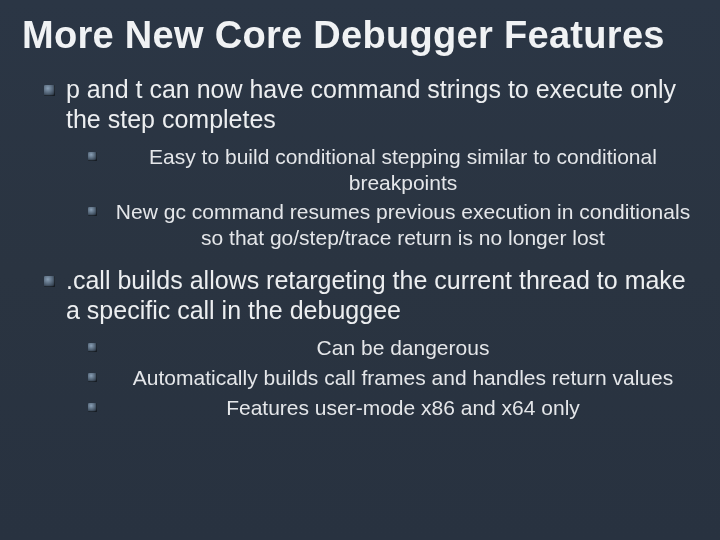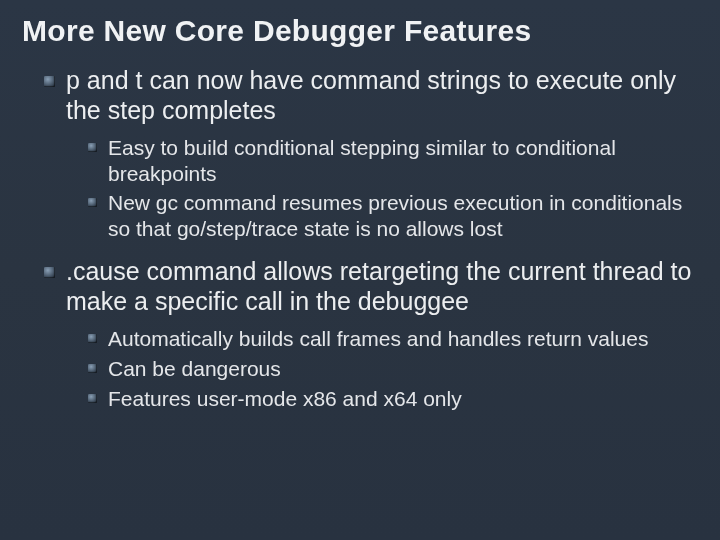--- a/index.html
+++ b/index.html
@@ -12,21 +12,21 @@
     color: #e8e8e8;
     overflow: hidden;
   }
   .slide {
     box-sizing: border-box;
     width: 720px;
     height: 540px;
     padding: 14px 22px 20px 22px;
   }
   .title {
-    font-size: 30px;
+    font-size: 38px;
     font-weight: bold;
     color: #f0f2f4;
     margin: 0 0 18px 0;
     letter-spacing: 0.3px;
   }
   ul.level1 {
     list-style: none;
     margin: 0;
     padding: 0 0 0 22px;
   }
@@ -46,20 +46,21 @@
     width: 11px;
     height: 11px;
     background: radial-gradient(circle at 35% 30%, #8aa0b6 0%, #4a5a6c 55%, #1e2732 100%);
     border-radius: 1px;
     box-shadow: inset -1px -1px 1px rgba(0,0,0,0.5);
   }
   ul.level2 {
     list-style: none;
     margin: 10px 0 16px 0;
     padding: 0 0 0 22px;
+    text-align: center;
   }
   ul.level2 > li {
     position: relative;
     font-size: 21px;
     line-height: 1.22;
     margin-bottom: 4px;
     padding-left: 20px;
     color: #e4e6e9;
   }
   ul.level2 > li::before {
@@ -78,25 +79,25 @@
 <body>
 
 <div class="slide">
   <h1 class="title">More New Core Debugger Features</h1>
 
   <ul class="level1">
     <li>
       <span>p and t can now have command strings to execute only the step completes</span>
       <ul class="level2">
         <li><span>Easy to build conditional stepping similar to conditional breakpoints</span></li>
-        <li><span>New gc command resumes previous execution in conditionals so that go/step/trace state is no allows lost</span></li>
+        <li><span>New gc command resumes previous execution in conditionals so that go/step/trace return is no longer lost</span></li>
       </ul>
     </li>
     <li>
-      <span>.cause command allows retargeting the current thread to make a specific call in the debuggee</span>
+      <span>.call builds allows retargeting the current thread to make a specific call in the debuggee</span>
       <ul class="level2">
+        <li><span>Can be dangerous</span></li>
         <li><span>Automatically builds call frames and handles return values</span></li>
-        <li><span>Can be dangerous</span></li>
         <li><span>Features user-mode x86 and x64 only</span></li>
       </ul>
     </li>
   </ul>
 </div>
 
 </body></html>

